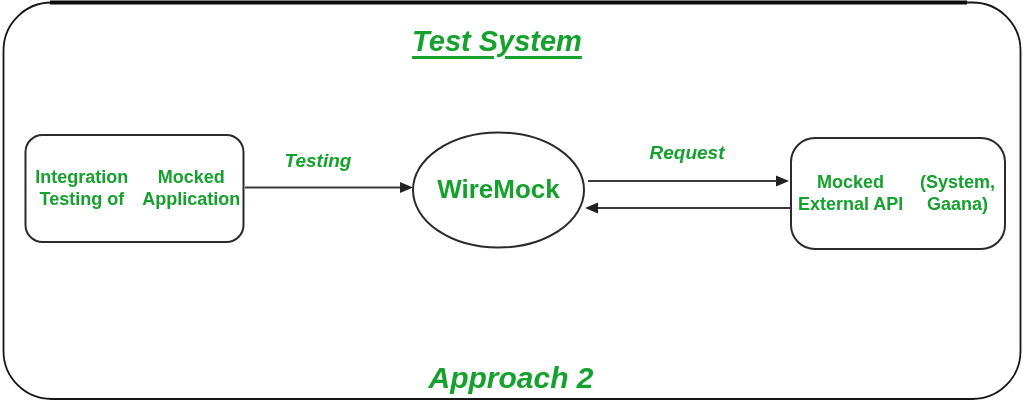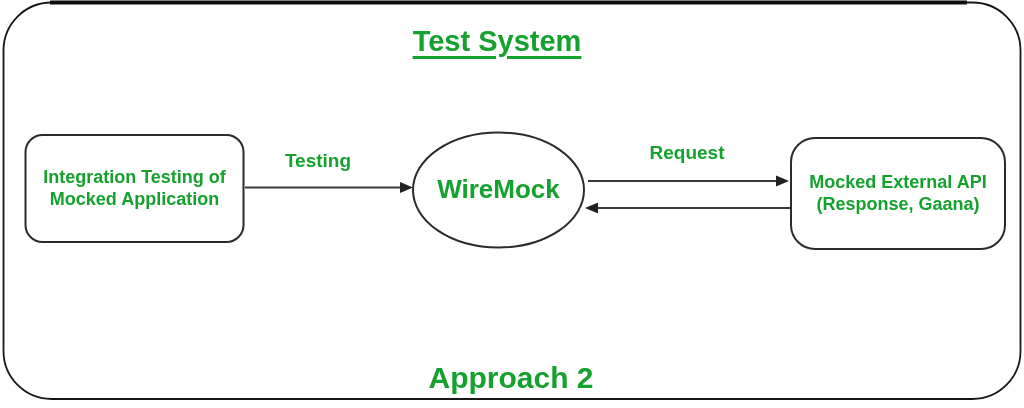--- a/index.html
+++ b/index.html
@@ -19,33 +19,34 @@
   .arrow line    { stroke: #3a3a3a; stroke-width: 2px; }
   .arrow polygon { fill: #222222; }
 
   .lbl {
     position: absolute;
     color: var(--green, #15a12d);
     font-weight: bold;
     text-align: center;
     white-space: nowrap;
     line-height: 1.2;
+    font-style: italic;
   }
   .title {
     left: 347px; top: 24px; width: 300px;
     font-size: 29px;
     text-decoration: underline;
     text-decoration-thickness: 3px;
     text-underline-offset: 5px;
   }
   .caption { left: 361px; top: 360px; width: 300px; font-size: 30px; }
 
   .nodelbl {
     position: absolute;
-    display: flex; flex-direction: column;
+    display: flex; 
     align-items: center; justify-content: center;
     color: var(--green, #15a12d);
     font-weight: bold; text-align: center;
     font-size: 18px; line-height: 1.22;
   }
   .leftbox-lbl  { left: 25px;  top: 135px; width: 219px; height: 108px; }
   .rightbox-lbl { left: 791px; top: 138px; width: 214px; height: 111px; }
   .ellipse-lbl  { left: 413px; top: 133px; width: 171px; height: 114px; font-size: 26px; }
 
   .edge-lbl { font-size: 19px; }
@@ -91,18 +92,18 @@
 
   <div class="nodelbl ellipse-lbl">
     <span>WireMock</span>
   </div>
 
   <div class="lbl edge-lbl request-lbl">Request</div>
 
 
   <div class="nodelbl rightbox-lbl">
     <span>Mocked External API</span>
-    <span>(Response, Gaana)</span>
+    <span>(System, Gaana)</span>
   </div>
 
   <div class="lbl caption">Approach 2</div>
 
 </div>
 
 </body></html>

